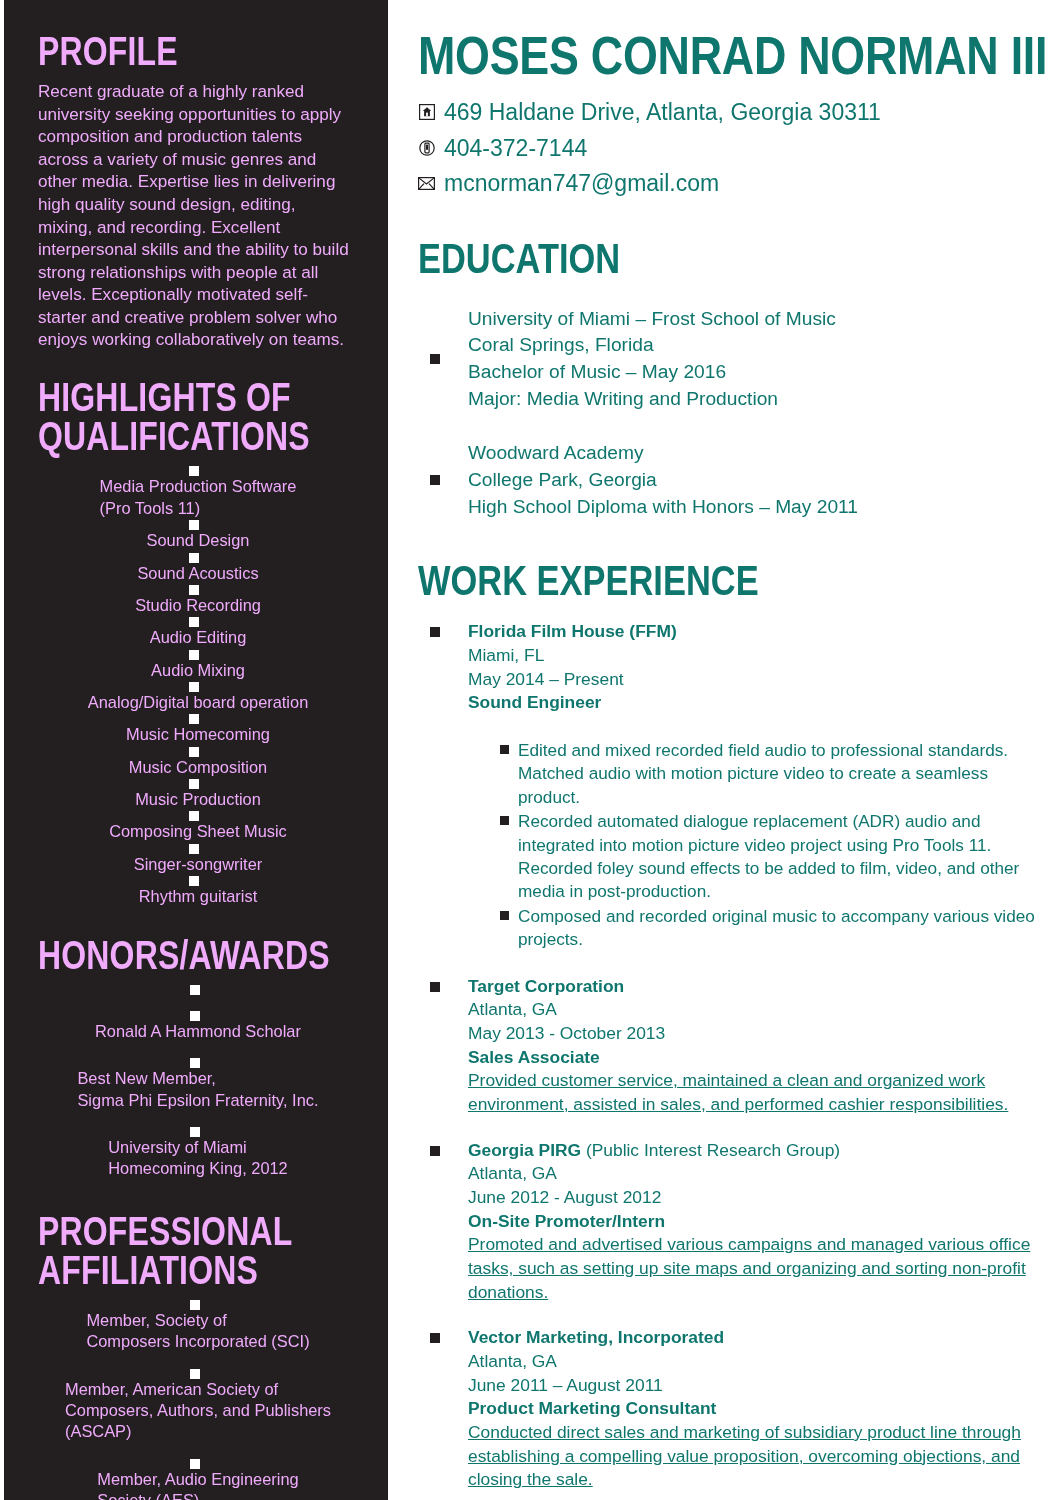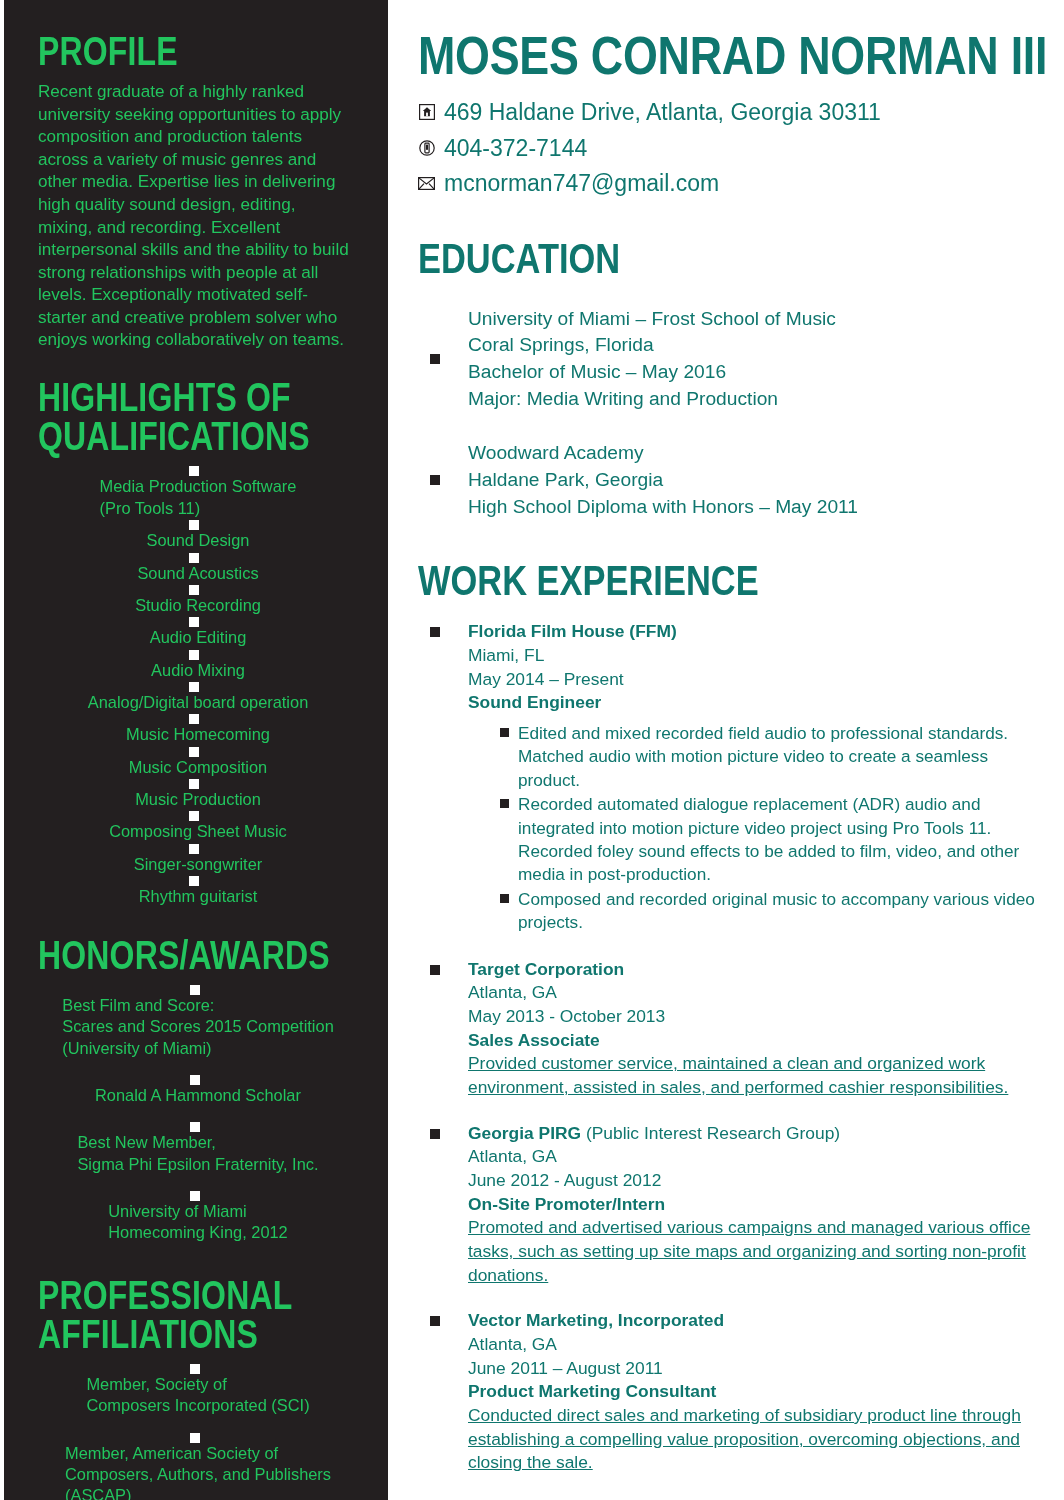--- a/index.html
+++ b/index.html
@@ -17,21 +17,21 @@
   }
 
   
   .sidebar {
     position: absolute;
     left: 4px;
     top: 0;
     width: 384px;
     height: 1500px;
     background: #231f20;
-    color: #22c55e;
+    color: #f0abfc;
     box-sizing: border-box;
     padding: 30px 30px 0 34px;
   }
   .side-h {
     font-family: "Liberation Sans Narrow", "Liberation Sans", sans-serif;
     font-weight: 700;
     font-size: 38px;
     line-height: 0.98;
     letter-spacing: 0.2px;
     text-transform: uppercase;
@@ -167,21 +167,21 @@
   .job-line.bold { font-weight: 700; }
   .job-line.bold .reg { font-weight: 400; }
   .job-desc {
     font-size: 17.4px;
     line-height: 1.36;
     margin-top: 0;
     text-decoration: underline;
   }
   ul.sub-list {
     list-style: none;
-    margin: 7px 0 0 0;
+    margin: 24px 0 0 0;
     padding: 0;
   }
   ul.sub-list > li {
     display: flex;
     align-items: flex-start;
     margin-bottom: 1px;
     font-size: 17.2px;
     line-height: 1.36;
   }
   ul.sub-list .sq-b {
@@ -254,21 +254,20 @@
         <li>
           <span class="sq-w"></span>
           <span class="li-text">Rhythm guitarist</span>
         </li>
       </ul>
 
     <h2 class="side-h h-honors">HONORS/AWARDS</h2>
     <ul class="side-list spaced">
         <li>
           <span class="sq-w"></span>
-          <span class="li-text">Best Film and Score:<br>Scares and Scores 2015 Competition<br>(University of Miami)</span>
         </li>
         <li>
           <span class="sq-w"></span>
           <span class="li-text">Ronald A Hammond Scholar</span>
         </li>
         <li>
           <span class="sq-w"></span>
           <span class="li-text">Best New Member,<br>Sigma Phi Epsilon Fraternity, Inc.</span>
         </li>
         <li>
@@ -345,21 +344,21 @@
             <div>University of Miami – Frost School of Music</div>
             <div>Coral Springs, Florida</div>
             <div>Bachelor of Music – May 2016</div>
             <div>Major: Media Writing and Production</div>
           </div>
         </div>
         <div class="edu-entry">
           <span class="sq-b"></span>
           <div class="edu-lines">
             <div>Woodward Academy</div>
-            <div>Haldane Park, Georgia</div>
+            <div>College Park, Georgia</div>
             <div>High School Diploma with Honors – May 2011</div>
           </div>
         </div>
       </div>
 
     <h2 class="main-h h-work">WORK EXPERIENCE</h2>
     <div id="work-list">
         <div class="job">
           <span class="sq-b"></span>
           <div class="job-body">

